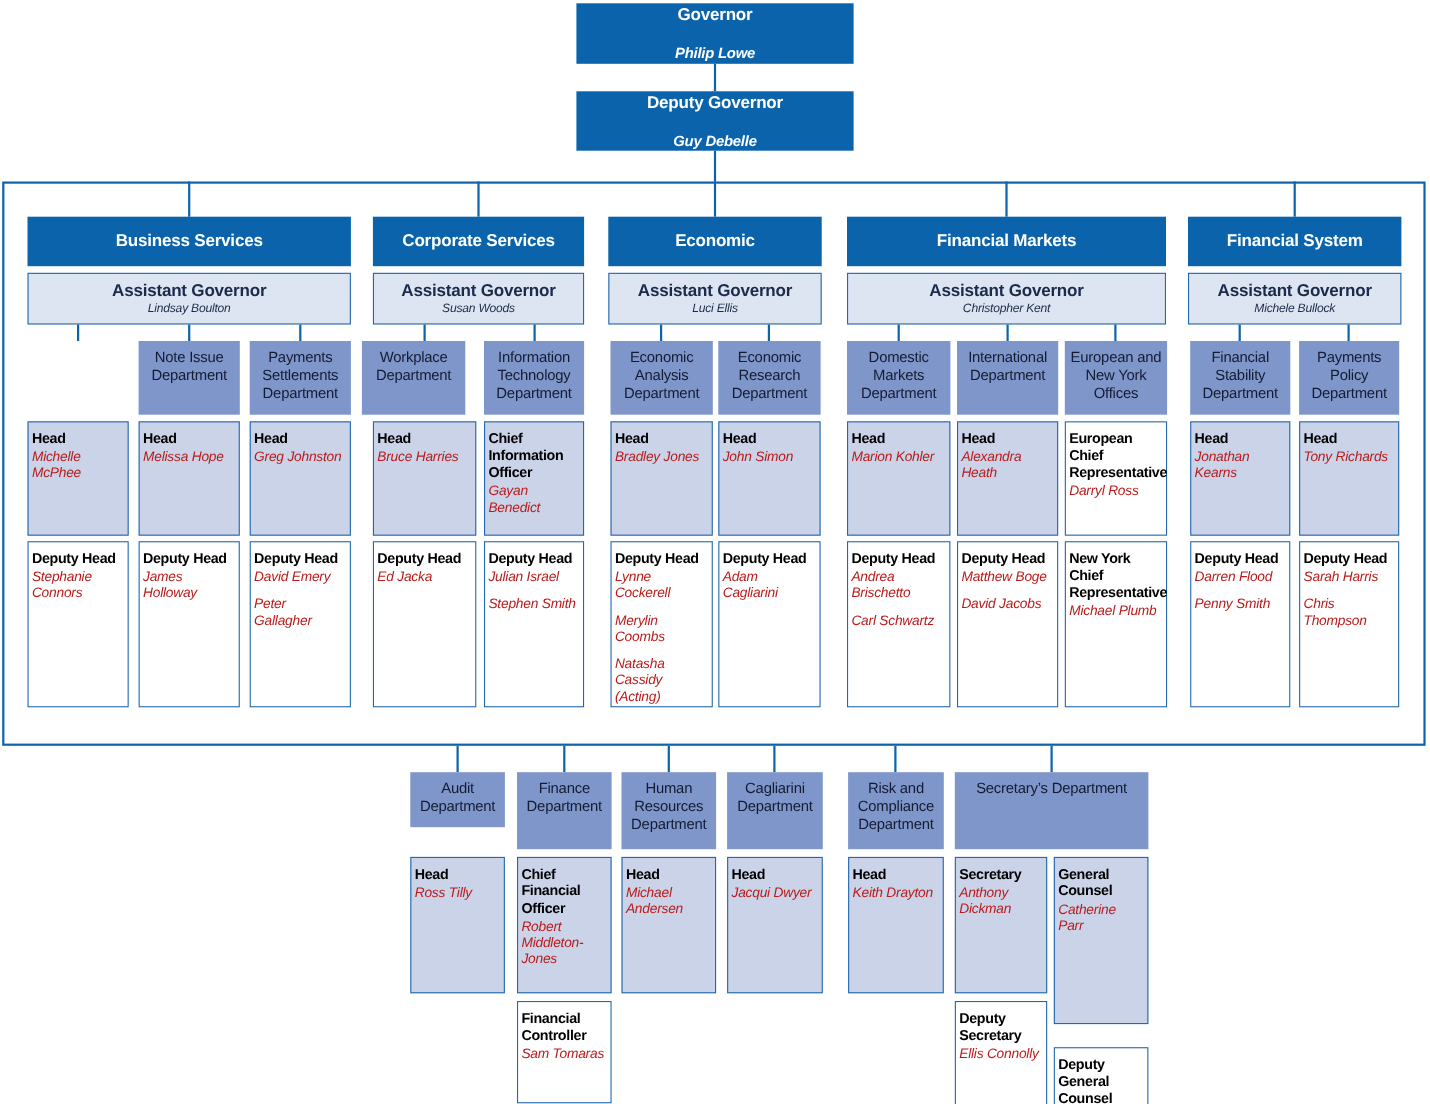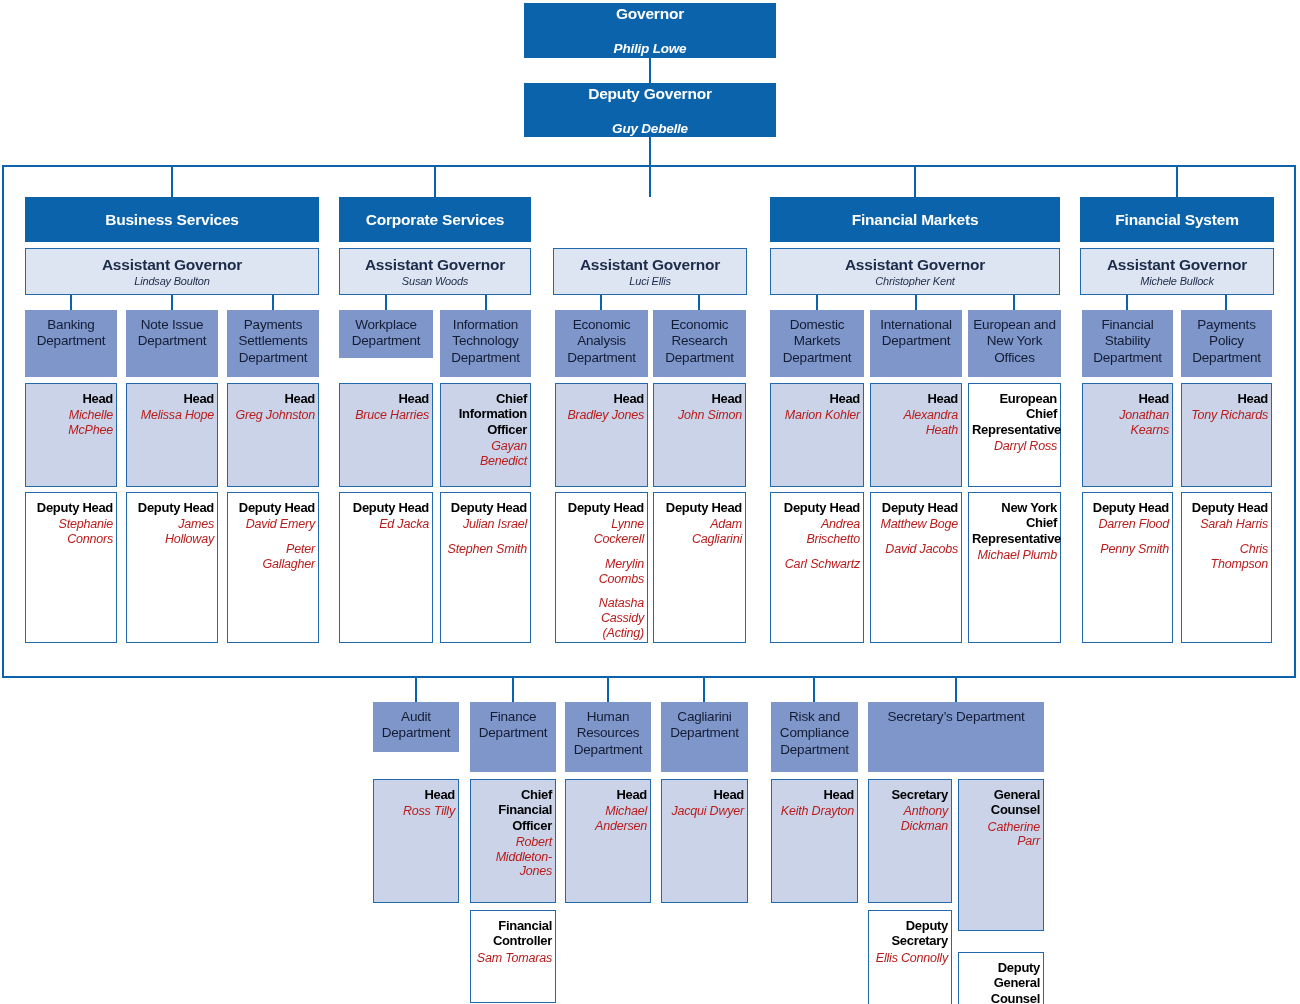--- a/index.html
+++ b/index.html
@@ -19,21 +19,21 @@
     display:flex;flex-direction:column;align-items:center;justify-content:center;text-align:center;color:#1c2b4a;
   }
   .agbox .t{font-weight:bold;font-size:15.5px;}
   .agbox .n{font-style:italic;font-size:11px;margin-top:1px;}
   .dept{
     background:var(--division-blue,#7e96c9);color:#141c33;text-align:center;
     font-size:13.5px;line-height:1.22;padding:7px 3px 0 3px;
   }
   .panel{
     background:var(--panel-lavender,#cad3e8);border:1.5px solid var(--border-blue,#2268ad);
-    text-align:right;padding:7px 3px 0 3px;line-height:1.18;color:#000;
+    text-align:left;padding:7px 3px 0 3px;line-height:1.18;color:#000;
   }
   .panel.white{background:#fff;}
   .panel .t{font-weight:bold;font-size:13px;letter-spacing:-0.3px;}
   .person{font-style:italic;font-size:12.5px;color:#b91c1c;margin-top:2px;}
   .person + .person{margin-top:10px;}
   .vline{width:2px;background:var(--header-blue,#0b64ab);}
   .outer{border:2px solid var(--header-blue,#0b64ab);}
 </style>
 </head>
 <body>
@@ -63,21 +63,20 @@
     <div class="t">Business Services</div>
   </div>
   <div class="abs agbox" style="left:25px;top:248px;width:294px;height:47px">
     <div class="t">Assistant Governor</div>
     <div class="n">Lindsay Boulton</div>
   </div>
   <div class="abs vline" style="left:70px;top:295px;height:15px"></div>
   <div class="abs vline" style="left:171px;top:295px;height:15px"></div>
   <div class="abs vline" style="left:272px;top:295px;height:15px"></div>
 
-  <div class="abs dept" style="left:25px;top:310px;width:92px;height:67px">Banking Department</div>
   <div class="abs panel" style="left:25px;top:383px;width:92px;height:104px">
     <div class="t">Head</div>
     <div class="person">Michelle McPhee</div>
   </div>
   <div class="abs panel white" style="left:25px;top:492px;width:92px;height:151px">
     <div class="t">Deputy Head</div>
     <div class="person">Stephanie Connors</div>
   </div>
 
   <div class="abs dept" style="left:126px;top:310px;width:92px;height:67px">Note Issue Department</div>
@@ -104,41 +103,44 @@
   <div class="abs hdr" style="left:339px;top:197px;width:192px;height:45px">
     <div class="t">Corporate Services</div>
   </div>
   <div class="abs agbox" style="left:339px;top:248px;width:192px;height:47px">
     <div class="t">Assistant Governor</div>
     <div class="n">Susan Woods</div>
   </div>
   <div class="abs vline" style="left:385px;top:295px;height:15px"></div>
   <div class="abs vline" style="left:485px;top:295px;height:15px"></div>
 
-  <div class="abs dept" style="left:339px;top:310px;width:94px;height:48px">Workplace Department</div>
+  <div class="abs dept" style="left:329px;top:310px;width:94px;height:67px">Workplace Department</div>
   <div class="abs panel" style="left:339px;top:383px;width:94px;height:104px">
     <div class="t">Head</div>
     <div class="person">Bruce Harries</div>
   </div>
   <div class="abs panel white" style="left:339px;top:492px;width:94px;height:151px">
     <div class="t">Deputy Head</div>
     <div class="person">Ed Jacka</div>
   </div>
 
   <div class="abs panel" style="left:440px;top:383px;width:91px;height:104px">
     <div class="t">Chief Information Officer</div>
     <div class="person">Gayan Benedict</div>
   </div>
   <div class="abs dept" style="left:440px;top:310px;width:91px;height:67px">Information Technology Department</div>
   <div class="abs panel white" style="left:440px;top:492px;width:91px;height:151px">
     <div class="t">Deputy Head</div>
     <div class="person">Julian Israel</div>
     <div class="person">Stephen Smith</div>
   </div>
 
+  <div class="abs hdr" style="left:553px;top:197px;width:194px;height:45px">
+    <div class="t">Economic</div>
+  </div>
   <div class="abs agbox" style="left:553px;top:248px;width:194px;height:47px">
     <div class="t">Assistant Governor</div>
     <div class="n">Luci Ellis</div>
   </div>
   <div class="abs vline" style="left:600px;top:295px;height:15px"></div>
   <div class="abs vline" style="left:698px;top:295px;height:15px"></div>
 
   <div class="abs dept" style="left:555px;top:310px;width:93px;height:67px">Economic Analysis Department</div>
   <div class="abs panel" style="left:555px;top:383px;width:93px;height:104px">
     <div class="t">Head</div>

